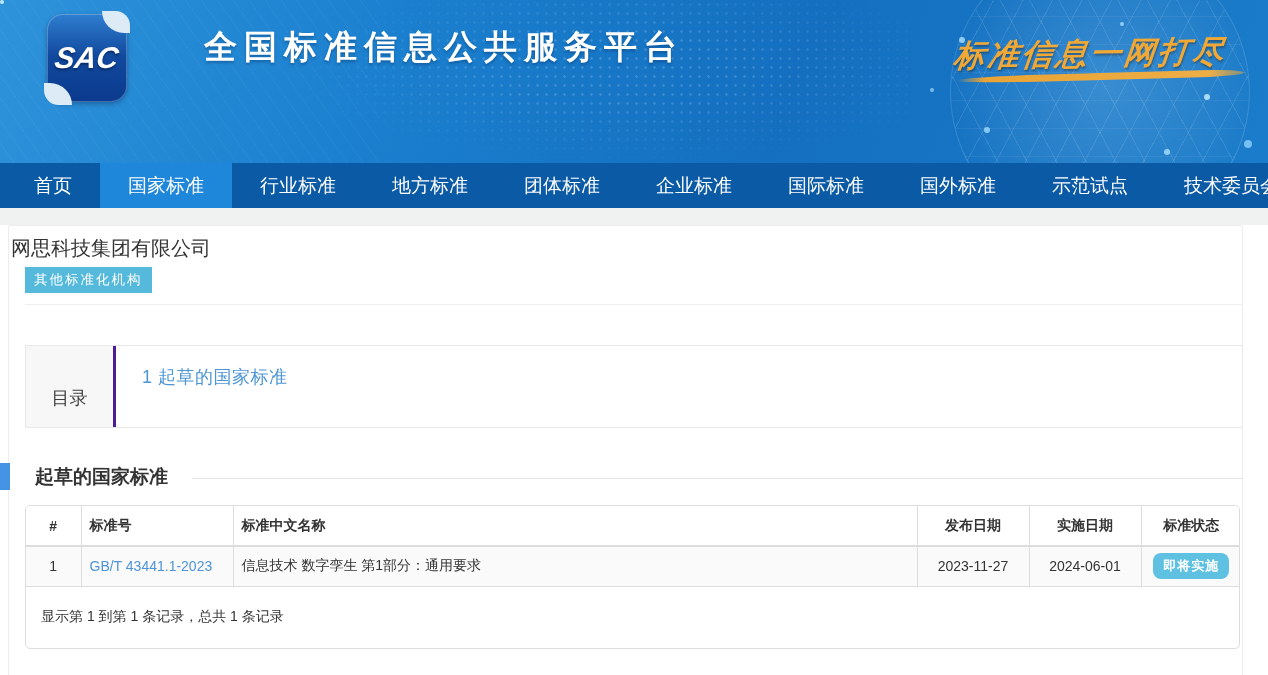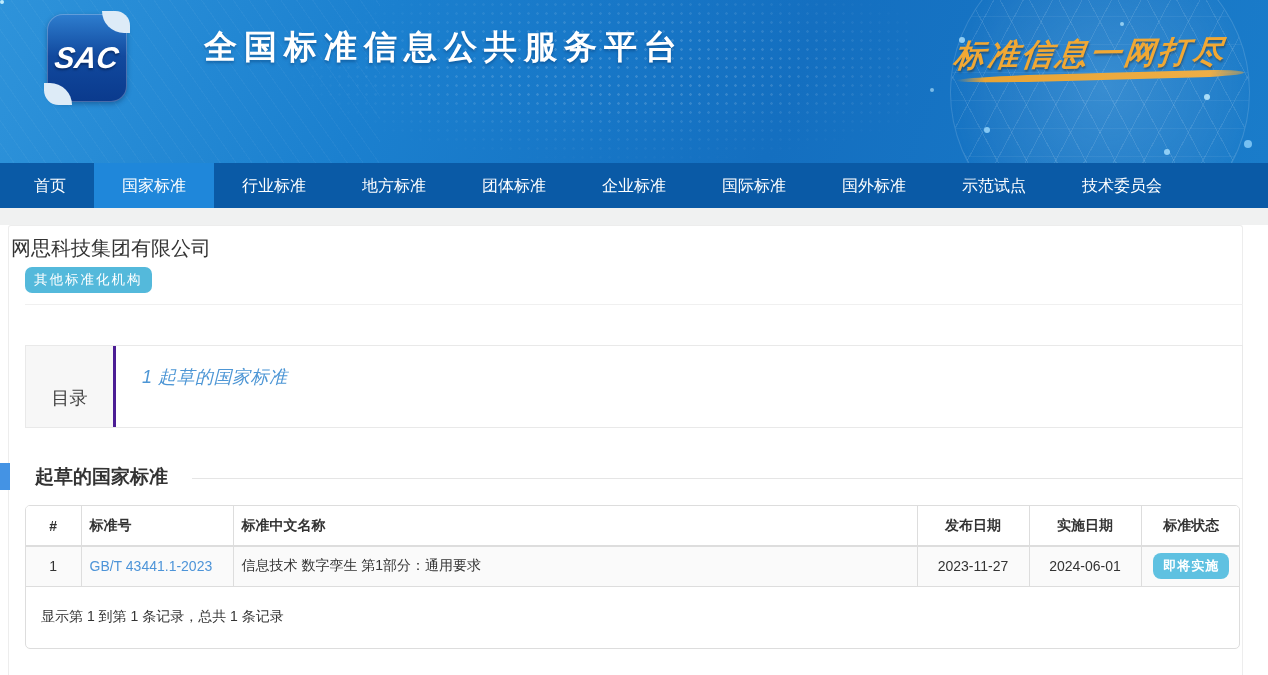--- a/index.html
+++ b/index.html
@@ -49,40 +49,40 @@
 
   .slogan { position:absolute; right:42px; top:33px; color:#f1a834; font-size:31px; font-weight:bold;
     font-style:italic; letter-spacing:3px; transform:skewX(-7deg) rotate(-1deg);
     text-shadow:1px 2px 2px rgba(40,20,0,.35); white-space:pre; }
   .slogan-stroke { position:absolute; right:24px; top:73px; width:288px; height:7px;
     background:linear-gradient(90deg, rgba(233,164,52,0) 0%, #e9a434 10%, #eeae46 88%, rgba(233,164,52,.45) 100%);
     border-radius:70% 30% 30% 70% / 100% 100% 100% 100%; transform:rotate(-1.6deg); }
 
   
   .main-nav { height:45px; background:#0a5aa6; display:flex; align-items:stretch; padding-left:6px; }
-  .nav-item { padding:0 28px; line-height:45px; color:#fff; font-size:16px; cursor:pointer; white-space:nowrap; }
+  .nav-item { padding:0 28px; line-height:45px; color:#fff; font-size:19px; cursor:pointer; white-space:nowrap; }
   .nav-item.active { background:#1f87da; }
 
   .strip { height:17px; background:#f0f1f1; }
 
   
   .content-panel { position:absolute; left:8px; top:225px; width:1235px; height:450px;
     background:#fff; border:1px solid #ededed; border-bottom:none; border-radius:3px 3px 0 0; }
 
   .org-name { position:absolute; left:11px; top:235px; font-size:20px; color:#333; }
   .org-badge { position:absolute; left:25px; top:267px; display:inline-block; background:#54b9db;
-    color:#fff; font-size:13.5px; letter-spacing:2px; padding:4px 9px; border-radius:7px; }
+    color:#fff; font-size:13.5px; letter-spacing:2px; padding:4px 9px; border-radius:0; }
   .sep1 { position:absolute; left:25px; top:304px; width:1218px; border-top:1px solid #f0f0f0; }
 
   .toc-panel { position:absolute; left:25px; top:345px; width:1218px; height:83px;
     border:1px solid #e9e9e9; background:#fff; display:flex; }
   .toc-label-cell { width:90px; background:#f7f7f7; border-right:3px solid #4c1d95;
     display:flex; align-items:center; justify-content:center; padding-top:22px;
     font-size:18px; color:#404040; }
-  .toc-body { flex:1; padding:19px 0 0 26px;font-style:italic; }
+  .toc-body { flex:1; padding:19px 0 0 26px; }
   .toc-link { font-size:18px; letter-spacing:.5px; color:#4d96d5; text-decoration:none; cursor:pointer; }
 
   .sec-bar { position:absolute; left:0; top:463px; width:10px; height:27px; background:#4493e4; }
   .sec-title { position:absolute; left:35px; top:464px; font-size:19px; font-weight:bold; color:#333; }
   .sec-rule { position:absolute; left:192px; top:478px; width:1051px; border-top:1px solid #e5e5e5; }
 
   .table-wrap { position:absolute; left:25px; top:505px; width:1215px; height:144px;
     border:1px solid #ddd; border-radius:5px; background:#fff; overflow:hidden; }
   table.std { width:100%; border-collapse:collapse; table-layout:fixed; }
   table.std th { height:40px; padding:0 8px; font-size:14px; font-weight:bold; color:#333;

